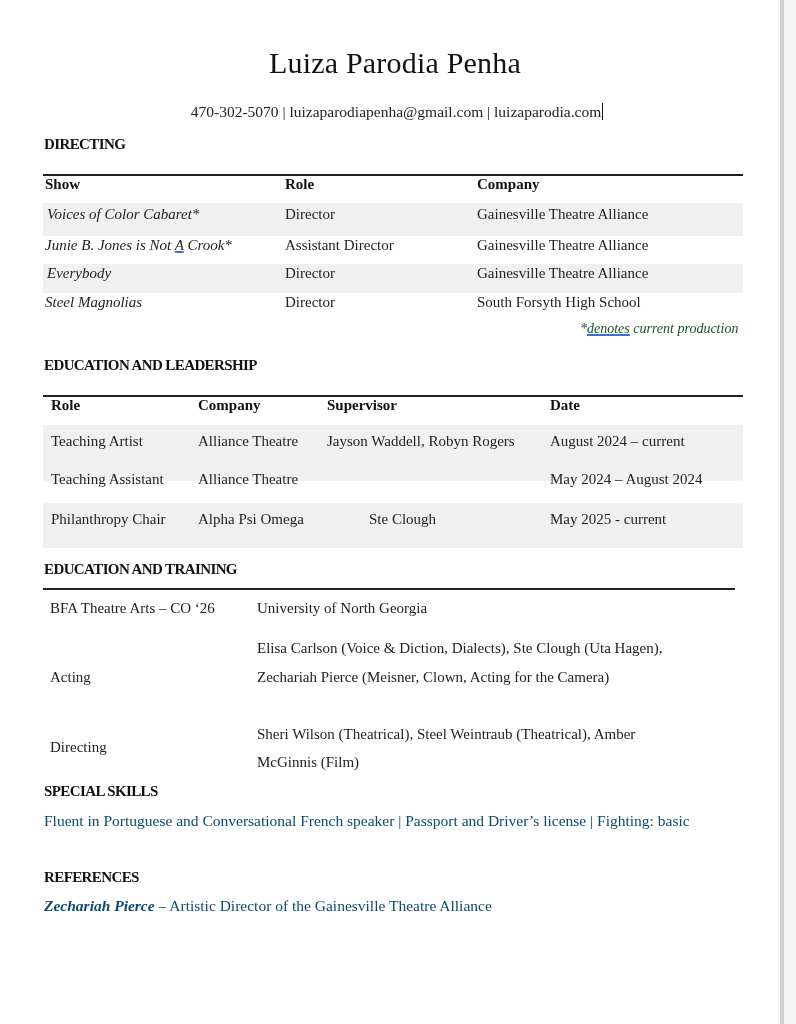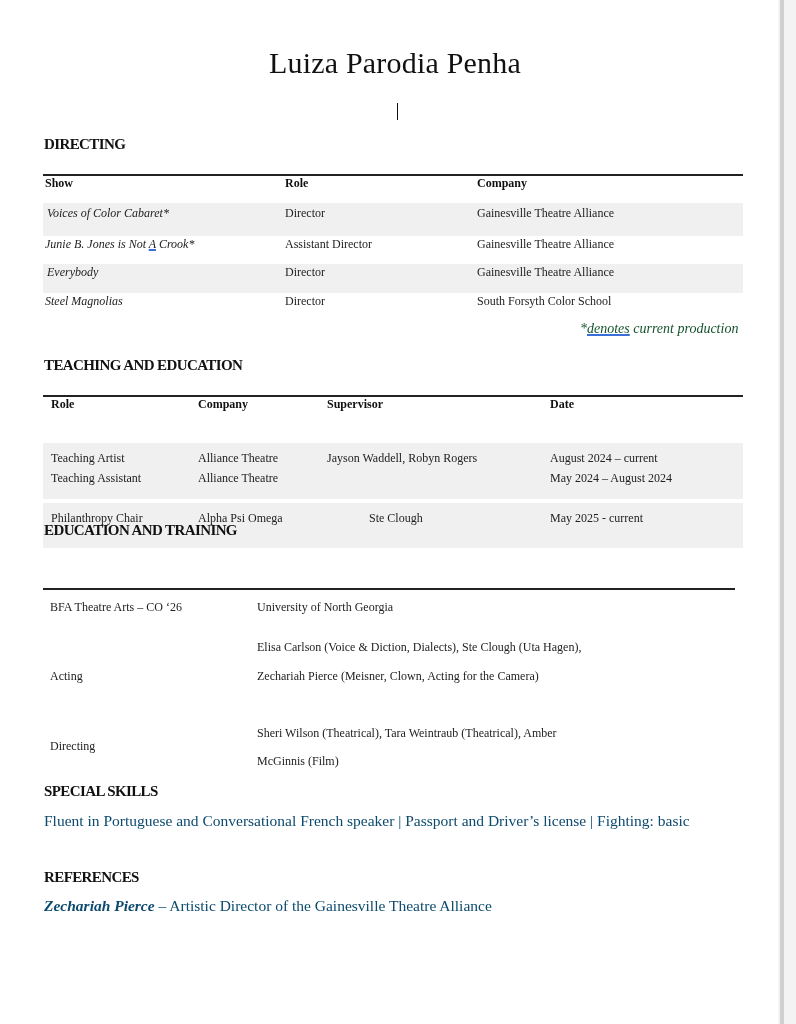--- a/index.html
+++ b/index.html
@@ -13,37 +13,37 @@
     .name { position: absolute; left: 0; width: 790px; top: 46px; text-align: center; font-size: 30px; letter-spacing: 0.2px; color: #111; }
     .contact { position: absolute; left: 0; width: 794px; top: 103px; text-align: center; font-size: 15.5px; color: #222; }
     .cursor { display: inline-block; width: 1px; height: 17px; background: #111; vertical-align: -3px; margin-left: 1px; }
 
     .section-title { position: absolute; left: 44px; font-size: 15px; font-weight: bold; letter-spacing: -0.6px; color: #111; }
 
     .rule { position: absolute; height: 2px; background: #222; }
 
     .row { position: absolute; left: 43px; height: 28px; }
     .row.shade { background: #f0f0f0; }
-    .cell { position: absolute; font-size: 12px; color: #222; white-space: nowrap; }
+    .cell { position: absolute; font-size: 15px; color: #222; white-space: nowrap; }
     .hdr { font-weight: bold; color: #111; }
     .it { font-style: italic; }
     .underline-blue { text-decoration: underline; text-decoration-color: #3b6fd8; text-decoration-thickness: 2px; }
 
     .note { position: absolute; left: 580px; top: 321px; font-size: 14px; font-style: italic; color: #14532d; }
 
     .para { position: absolute; left: 44px; font-size: 15.5px; color: #0c4a6e; line-height: 28px; width: 700px; }
     .ref-name { font-weight: bold; font-style: italic; }
   </style>
 </head>
 <body>
 
 <div class="page">
 
   <div class="name">Luiza Parodia Penha</div>
-  <div class="contact"><span class="cursor"></span></div>
+  <div class="contact"><span>470-302-5070 | luizaparodiapenha@gmail.com | luizaparodia.com</span><span class="cursor"></span></div>
 
   <div class="section-title" style="top:136px;">DIRECTING</div>
   <div class="rule" style="left:43px; top:174px; width:700px;"></div>
   <div>
     <div class="row" style="top:174px; width:700px;">
       <span class="cell hdr" style="left:2px; top:2px;">Show</span>
       <span class="cell hdr" style="left:242px; top:2px;">Role</span>
       <span class="cell hdr" style="left:434px; top:2px;">Company</span>
     </div>
     <div class="row shade" style="top:203px; width:700px; height:33px;">
@@ -57,66 +57,66 @@
       <span class="cell" style="left:434px; top:1px;">Gainesville Theatre Alliance</span>
     </div>
     <div class="row shade" style="top:264px; width:700px; height:29px;">
       <span class="cell it" style="left:4px; top:1px;">Everybody</span>
       <span class="cell" style="left:242px; top:1px;">Director</span>
       <span class="cell" style="left:434px; top:1px;">Gainesville Theatre Alliance</span>
     </div>
     <div class="row" style="top:293px; width:700px; height:26px;">
       <span class="cell it" style="left:2px; top:1px;">Steel Magnolias</span>
       <span class="cell" style="left:242px; top:1px;">Director</span>
-      <span class="cell" style="left:434px; top:1px;">South Forsyth Color School</span>
+      <span class="cell" style="left:434px; top:1px;">South Forsyth High School</span>
     </div>
   </div>
   <div class="note"><span>*</span><span class="underline-blue">denotes</span><span> current production</span></div>
 
-  <div class="section-title" style="top:357px;">TEACHING AND EDUCATION</div>
+  <div class="section-title" style="top:357px;">EDUCATION AND LEADERSHIP</div>
   <div class="rule" style="left:43px; top:395px; width:700px;"></div>
   <div>
     <div class="row" style="top:395px; width:700px;">
       <span class="cell hdr" style="left:8px; top:2px;">Role</span>
       <span class="cell hdr" style="left:155px; top:2px;">Company</span>
       <span class="cell hdr" style="left:284px; top:2px;">Supervisor</span>
       <span class="cell hdr" style="left:507px; top:2px;">Date</span>
     </div>
-    <div class="row shade" style="top:425px; width:700px; height:56px;margin-top:18px;">
+    <div class="row shade" style="top:425px; width:700px; height:56px;">
       <span class="cell" style="left:8px; top:8px;">Teaching Artist</span>
       <span class="cell" style="left:155px; top:8px;">Alliance Theatre</span>
       <span class="cell" style="left:284px; top:8px;">Jayson Waddell, Robyn Rogers</span>
       <span class="cell" style="left:507px; top:8px;">August 2024 – current</span>
     </div>
     <div class="row" style="top:467px; width:700px; height:19px;">
       <span class="cell" style="left:8px; top:4px;">Teaching Assistant</span>
       <span class="cell" style="left:155px; top:4px;">Alliance Theatre</span>
       <span class="cell" style="left:284px; top:4px;margin-top:32px;">Robert Hindsman</span>
       <span class="cell" style="left:507px; top:4px;">May 2024 – August 2024</span>
     </div>
     <div class="row shade" style="top:503px; width:700px; height:45px;">
       <span class="cell" style="left:8px; top:8px;">Philanthropy Chair</span>
       <span class="cell" style="left:155px; top:8px;">Alpha Psi Omega</span>
       <span class="cell" style="left:284px; top:8px;margin-left:42px;">Ste Clough</span>
       <span class="cell" style="left:507px; top:8px;">May 2025 - current</span>
     </div>
   </div>
 
-  <div class="section-title" style="top:522px;">EDUCATION AND TRAINING</div>
+  <div class="section-title" style="top:561px;">EDUCATION AND TRAINING</div>
   <div class="rule" style="left:43px; top:588px; width:692px; height:1.5px;"></div>
   <div>
     <span class="cell" style="left:50px; top:600px;">BFA Theatre Arts – CO ‘26</span>
     <span class="cell" style="left:257px; top:600px;">University of North Georgia</span>
 
     <span class="cell" style="left:50px; top:669px;">Acting</span>
     <span class="cell" style="left:257px; top:640px;">Elisa Carlson (Voice &amp; Diction, Dialects), Ste Clough (Uta Hagen),</span>
     <span class="cell" style="left:257px; top:669px;">Zechariah Pierce (Meisner, Clown, Acting for the Camera)</span>
 
     <span class="cell" style="left:50px; top:739px;">Directing</span>
-    <span class="cell" style="left:257px; top:726px;">Sheri Wilson (Theatrical), Tara Weintraub (Theatrical), Amber</span>
+    <span class="cell" style="left:257px; top:726px;">Sheri Wilson (Theatrical), Steel Weintraub (Theatrical), Amber</span>
     <span class="cell" style="left:257px; top:754px;">McGinnis (Film)</span>
   </div>
 
   <div class="section-title" style="top:783px;">SPECIAL SKILLS</div>
   <div class="para" style="top:807px;">
     <div>Fluent in Portuguese and Conversational French speaker | Passport and Driver’s license | Fighting: basic</div>
   </div>
 
   <div class="section-title" style="top:869px;">REFERENCES</div>
   <div class="para" style="top:892px;"><span class="ref-name">Zechariah Pierce</span><span> – Artistic Director of the Gainesville Theatre Alliance</span></div>

